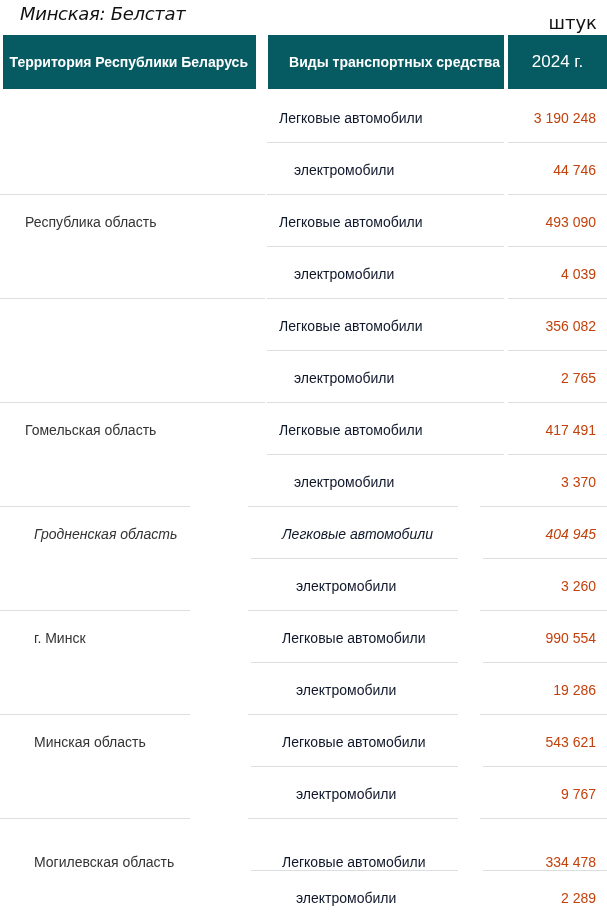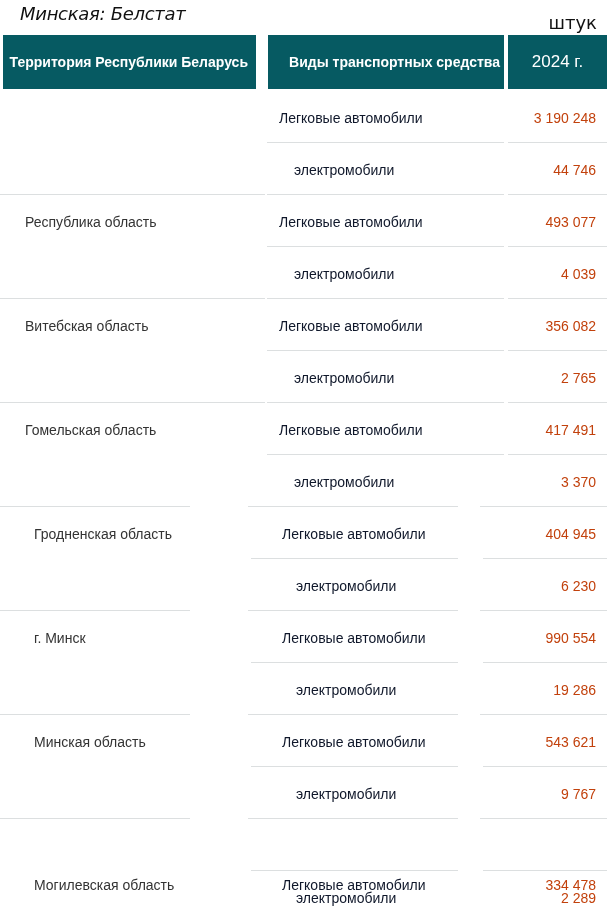--- a/index.html
+++ b/index.html
@@ -106,33 +106,32 @@
       <span class="val">44 746</span>
     </div>
     <div class="line" style="left: 267px; top: 142px; width: 237px;"></div>
     <div class="line" style="left: 508px; top: 142px; width: 99px;"></div>
     <div class="line" style="left: 0px; top: 194px; width: 265px;"></div>
     <div class="line" style="left: 267px; top: 194px; width: 237px;"></div>
     <div class="line" style="left: 508px; top: 194px; width: 99px;"></div>
     <div class="row" style="top: 196px;">
       <span class="name" style="left:25px">Республика область</span>
       <span class="type" style="left:279px">Легковые автомобили</span>
-      <span class="val">493 077</span>
+      <span class="val">493 090</span>
     </div>
     <div class="row" style="top: 248px;">
       <span class="type" style="left:294px">электромобили</span>
       <span class="val">4 039</span>
     </div>
     <div class="line" style="left: 267px; top: 246px; width: 237px;"></div>
     <div class="line" style="left: 508px; top: 246px; width: 99px;"></div>
     <div class="line" style="left: 0px; top: 298px; width: 265px;"></div>
     <div class="line" style="left: 267px; top: 298px; width: 237px;"></div>
     <div class="line" style="left: 508px; top: 298px; width: 99px;"></div>
     <div class="row" style="top: 300px;">
-      <span class="name" style="left:25px">Витебская область</span>
       <span class="type" style="left:279px">Легковые автомобили</span>
       <span class="val">356 082</span>
     </div>
     <div class="row" style="top: 352px;">
       <span class="type" style="left:294px">электромобили</span>
       <span class="val">2 765</span>
     </div>
     <div class="line" style="left: 267px; top: 350px; width: 237px;"></div>
     <div class="line" style="left: 508px; top: 350px; width: 99px;"></div>
     <div class="line" style="left: 0px; top: 402px; width: 265px;"></div>
@@ -145,28 +144,28 @@
     </div>
     <div class="row" style="top: 456px;">
       <span class="type" style="left:294px">электромобили</span>
       <span class="val">3 370</span>
     </div>
     <div class="line" style="left: 267px; top: 454px; width: 237px;"></div>
     <div class="line" style="left: 508px; top: 454px; width: 99px;"></div>
     <div class="line" style="left: 0px; top: 506px; width: 190px;"></div>
     <div class="line" style="left: 248px; top: 506px; width: 210px;"></div>
     <div class="line" style="left: 480px; top: 506px; width: 127px;"></div>
-    <div class="row" style="top: 508px;">
+    <div class="row" style="top: 508px; font-style: italic;">
       <span class="name" style="left:34px">Гродненская область</span>
       <span class="type" style="left:282px">Легковые автомобили</span>
       <span class="val">404 945</span>
     </div>
     <div class="row" style="top: 560px;">
       <span class="type" style="left:296px">электромобили</span>
-      <span class="val">6 230</span>
+      <span class="val">3 260</span>
     </div>
     <div class="line" style="left: 251px; top: 558px; width: 207px;"></div>
     <div class="line" style="left: 483px; top: 558px; width: 124px;"></div>
     <div class="line" style="left: 0px; top: 610px; width: 190px;"></div>
     <div class="line" style="left: 248px; top: 610px; width: 210px;"></div>
     <div class="line" style="left: 480px; top: 610px; width: 127px;"></div>
     <div class="row" style="top: 612px;">
       <span class="name" style="left:34px">г. Минск</span>
       <span class="type" style="left:282px">Легковые автомобили</span>
       <span class="val">990 554</span>
@@ -187,21 +186,21 @@
     </div>
     <div class="row" style="top: 768px;">
       <span class="type" style="left:296px">электромобили</span>
       <span class="val">9 767</span>
     </div>
     <div class="line" style="left: 251px; top: 766px; width: 207px;"></div>
     <div class="line" style="left: 483px; top: 766px; width: 124px;"></div>
     <div class="line" style="left: 0px; top: 818px; width: 190px;"></div>
     <div class="line" style="left: 248px; top: 818px; width: 210px;"></div>
     <div class="line" style="left: 480px; top: 818px; width: 127px;"></div>
-    <div class="row" style="top: 859px; text-decoration: underline;">
+    <div class="row" style="top: 836px; text-decoration: underline;">
       <span class="name" style="left:34px">Могилевская область</span>
       <span class="type" style="left:282px">Легковые автомобили</span>
       <span class="val">334 478</span>
     </div>
     <div class="row" style="top: 872px;">
       <span class="type" style="left:296px">электромобили</span>
       <span class="val">2 289</span>
     </div>
     <div class="line" style="left: 251px; top: 870px; width: 207px;"></div>
     <div class="line" style="left: 483px; top: 870px; width: 124px;"></div>

